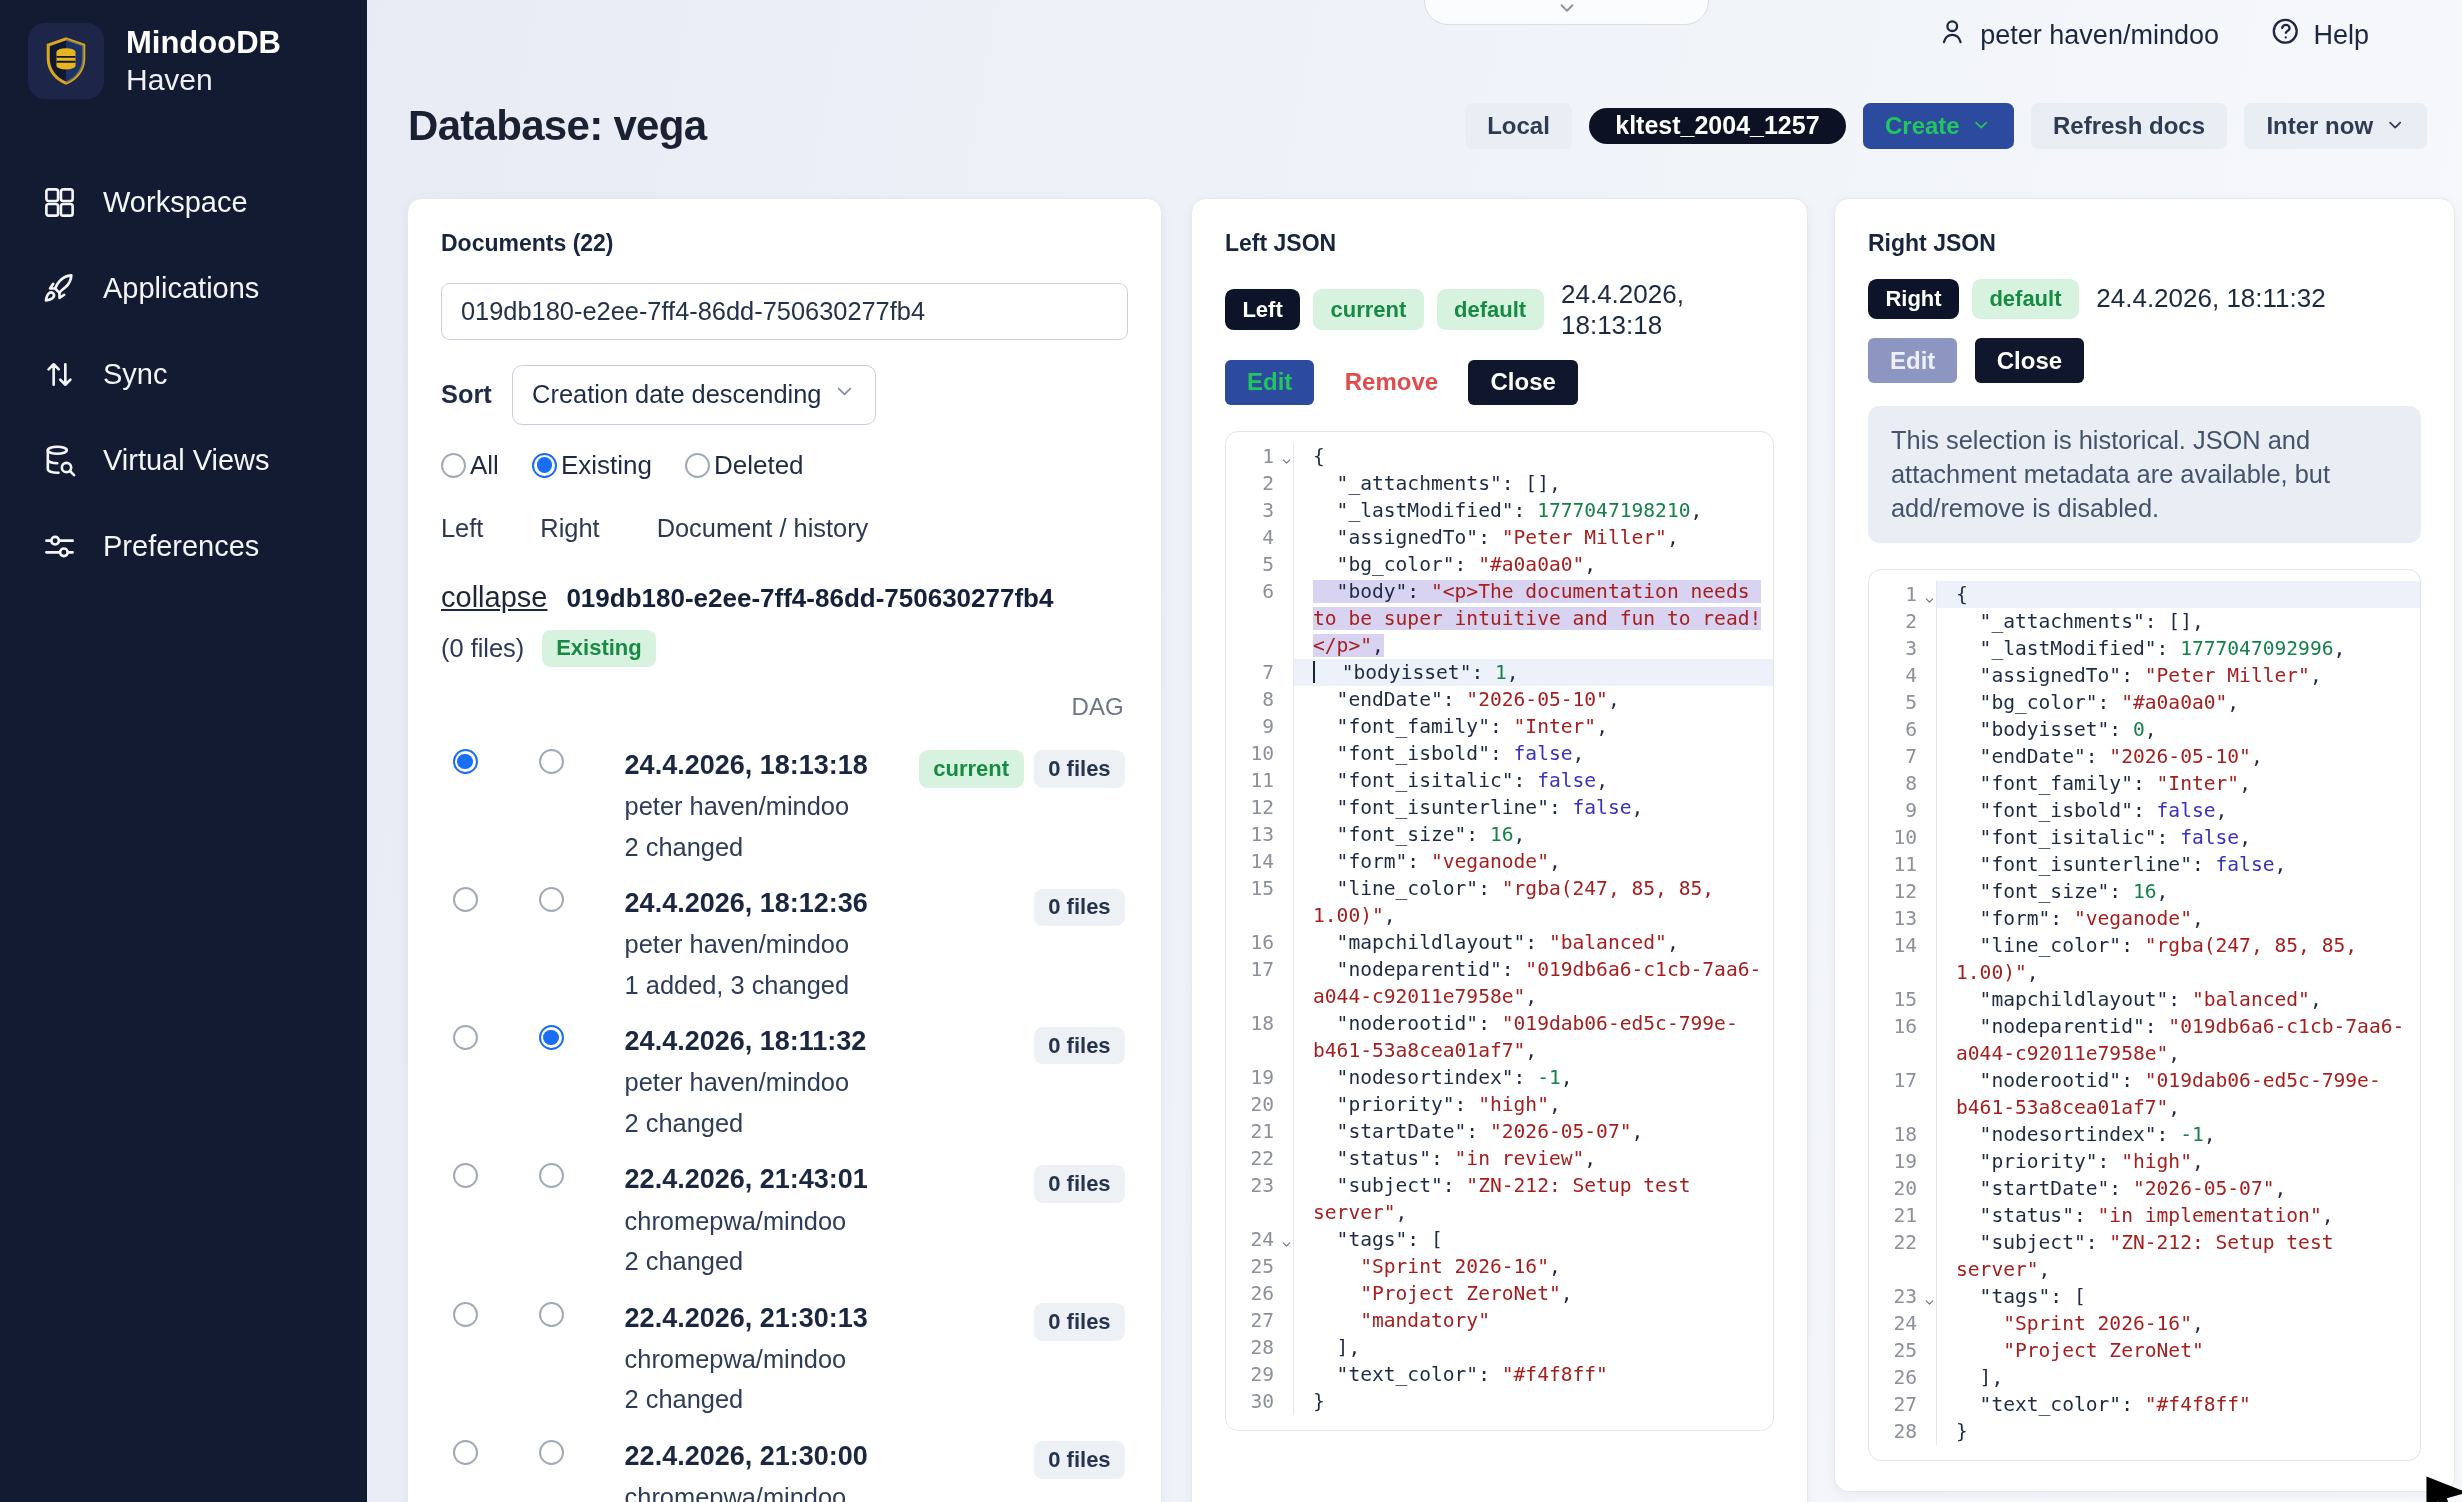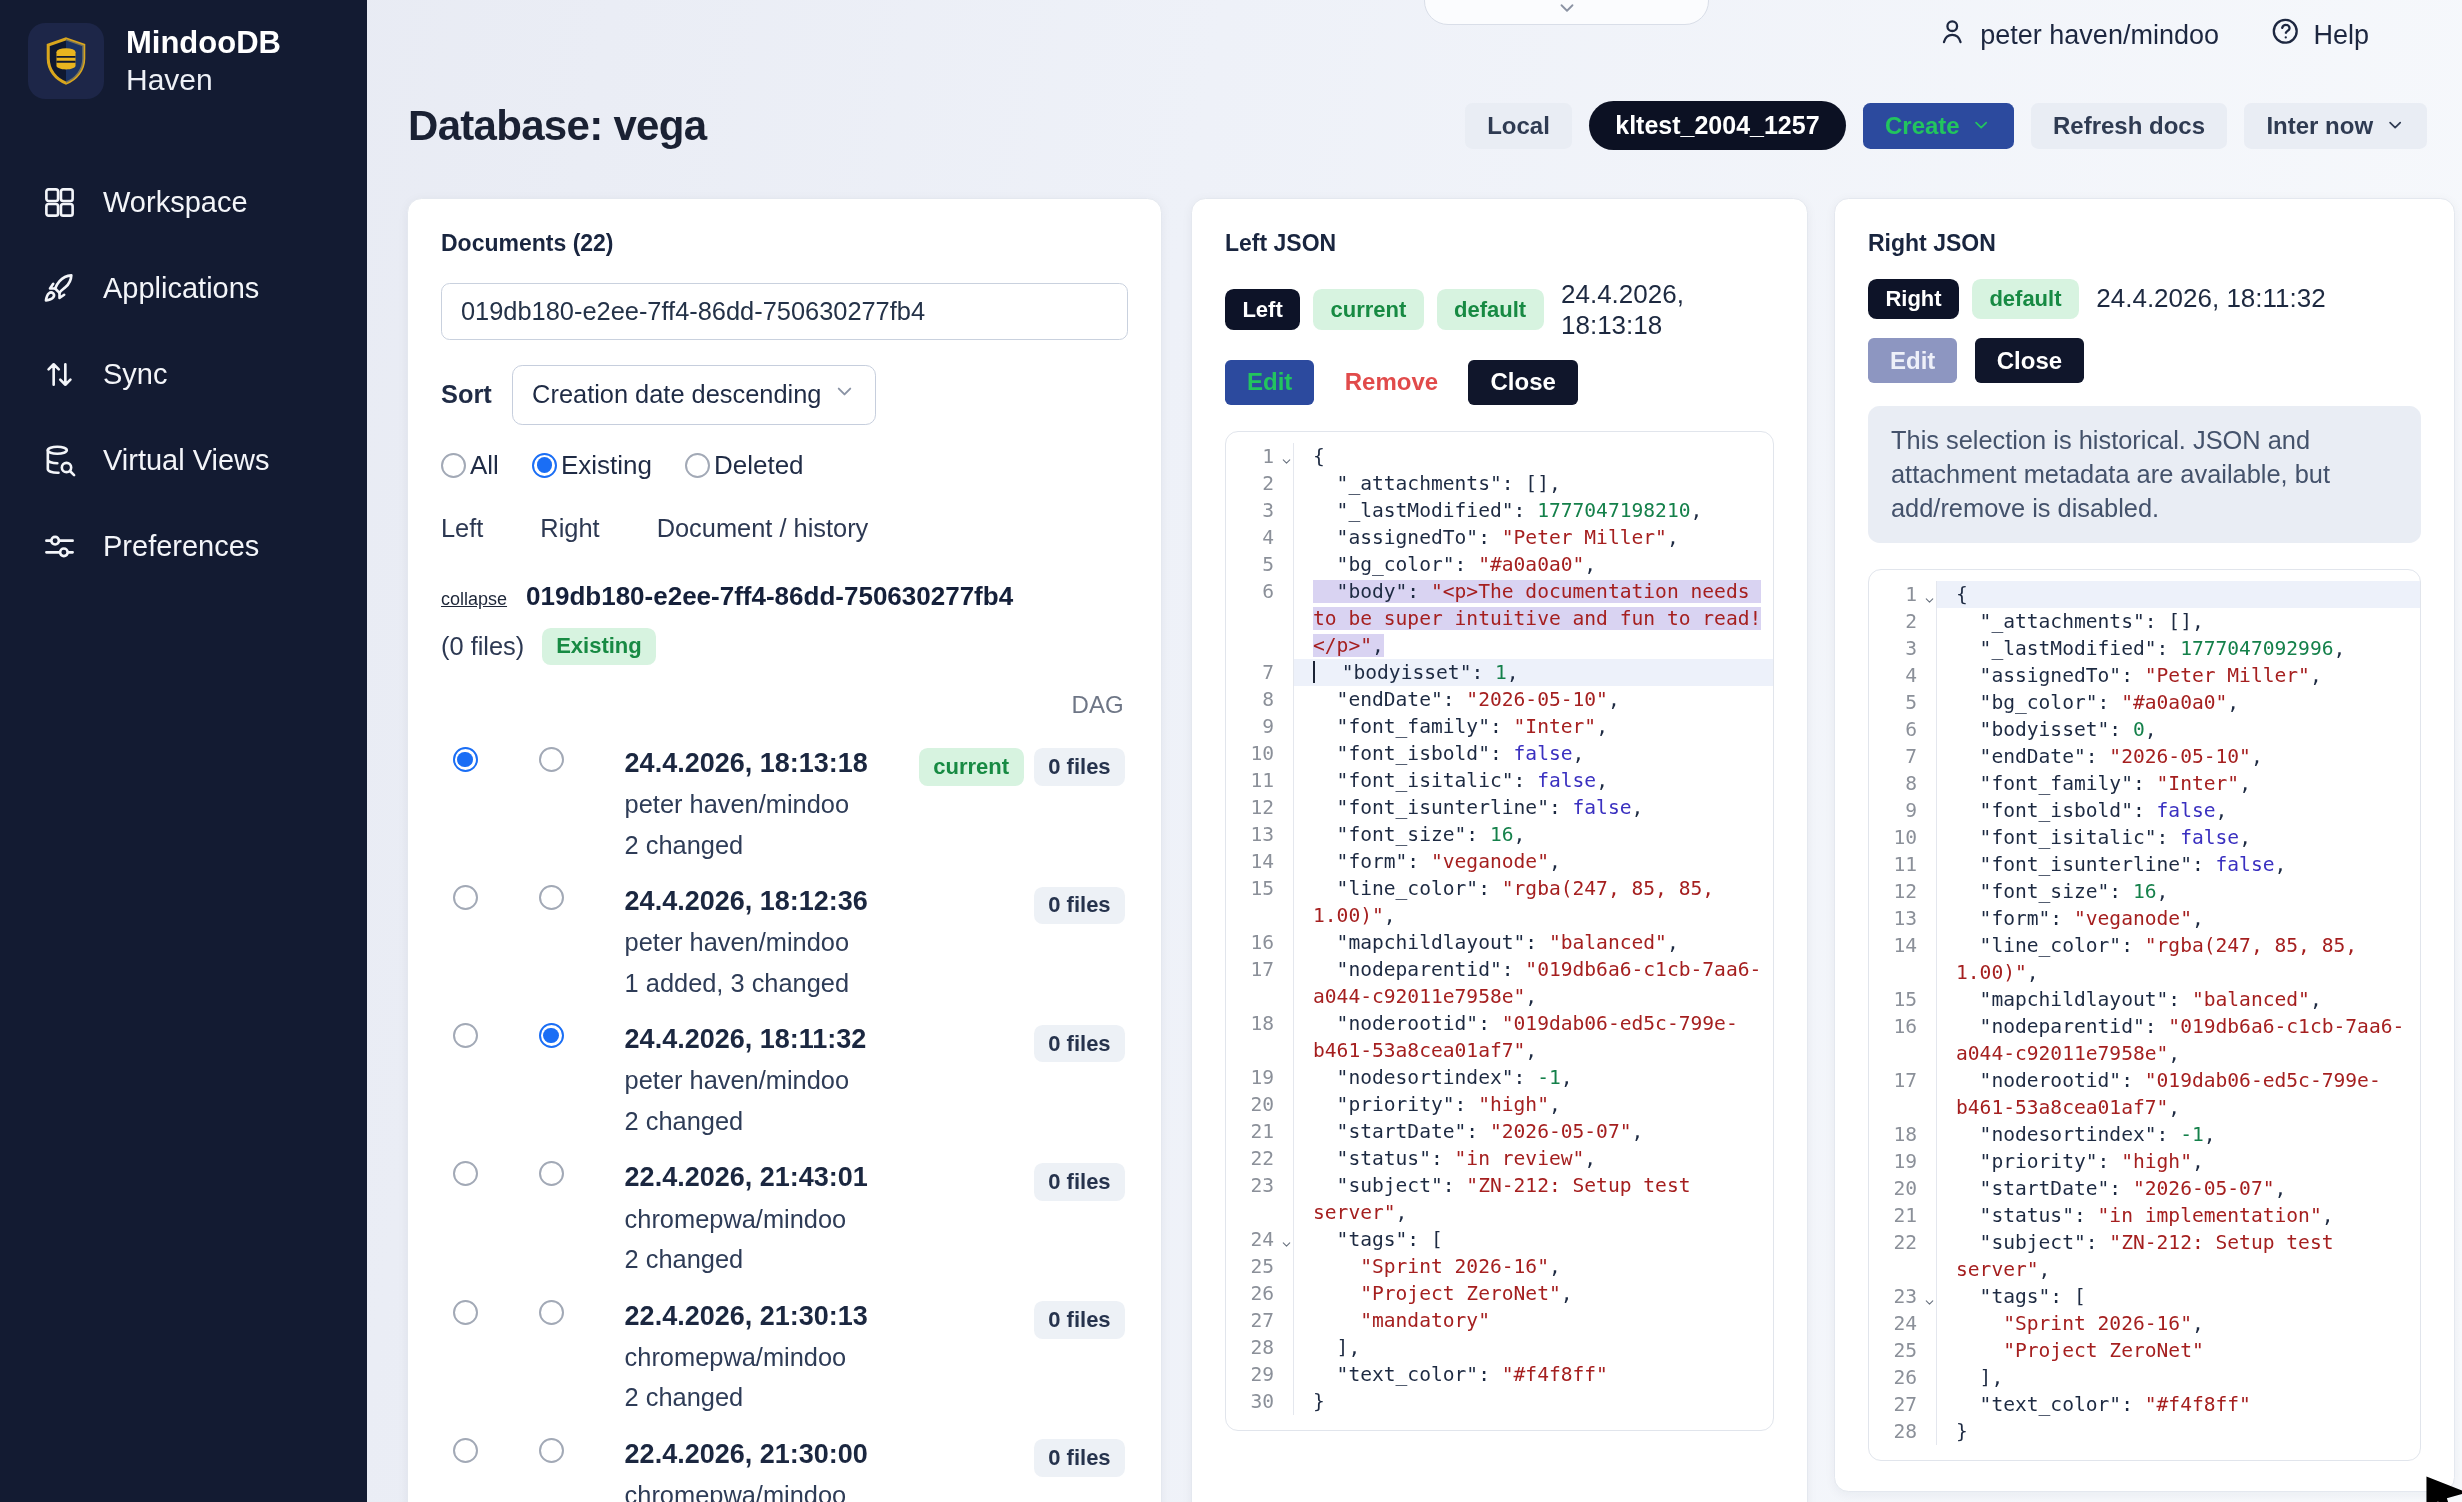--- a/index.html
+++ b/index.html
@@ -32,21 +32,21 @@
   .tb-item svg { width:30.5px; height:30.5px; }
 
   .page-head { position:absolute; top:89px; left:41px; right:36px; height:73px; display:flex; justify-content:space-between; align-items:center; }
   h1 { font-size:42px; font-weight:700; letter-spacing:-0.7px; color:#1a2133; }
   .actions { display:flex; align-items:center; gap:17.4px; }
   .btn { height:46px; display:inline-flex; align-items:center; justify-content:center; gap:11.6px; padding:0 22px;
          border-radius:7.3px; font-size:24px; border:none; cursor:pointer; font-family:inherit; white-space:nowrap;font-weight:bold; }
   .btn .icon { display:inline-flex; }
   .btn svg { width:20.3px; height:20.3px; }
   .btn.muted { background:#e9edf4; color:#2f3b52; }
-  .btn.dark-pill { background:#0c1123; color:#fff; border-radius:25px; font-weight:700; height:49px; padding:4px 26px; font-size:25px; }
+  .btn.dark-pill { background:#0c1123; color:#fff; border-radius:25px; font-weight:700; height:36px; padding:4px 26px; font-size:25px; }
   .btn.primary { background:#2c4a9e; color:#22c55e;justify-content:flex-end; }
   .btn.primary-disabled { background:#8d96c1; color:#eef0f9; }
   .btn.dark { background:#10162b; color:#fff; }
   .btn.link-danger { background:transparent; color:#e14b4b; padding:0 13px; }
 
   
   .card { position:absolute; top:198px; background:#fff; border:1.5px solid #e4e8ef; border-radius:14.5px;
           box-shadow:0 2.2px 10.2px rgba(20,30,60,.05); padding:30.5px 33px; }
   .card h2 { font-size:23px; font-weight:600; color:#19253f; }
   .card.docs { left:40px; width:755px; height:1322px; overflow:hidden; }
@@ -61,21 +61,21 @@
   .select { width:364px; height:60px; border:1.5px solid #c6cedd; border-radius:10.2px; background:#fff; display:flex;
             align-items:center; justify-content:space-between; padding:0 19px; font-size:25.4px; color:#1f2b45; cursor:pointer; }
   .select svg { width:23px; height:23px; color:#8a93a5; }
   .filters { margin-top:25px; display:flex; gap:33px; align-items:center; }
   .filter { display:flex; align-items:center; gap:4px; font-size:26px; color:#1f2b45; cursor:pointer; }
   .radio { width:25px; height:25px; border-radius:50%; border:2.2px solid #a2a9b6; display:inline-block; position:relative; background:#fff; flex:0 0 auto; }
   .radio.on { border-color:#1a6ef5; }
   .radio.on::after { content:""; position:absolute; inset:2.9px; border-radius:50%; background:#1a6ef5; }
   .cols { margin-top:33px; display:flex; gap:57px; font-size:25.4px; color:#2c3852; }
   .grp { display:flex; gap:19px; align-items:baseline; margin-top:38px; }
-  .collapse { font-size:18px; color:#1d2638; text-decoration:underline; cursor:pointer; }
+  .collapse { font-size:29px; color:#1d2638; text-decoration:underline; cursor:pointer; }
   .gid { font-size:26px; font-weight:700; color:#15203a; }
   .files-row { margin-top:16px; display:flex; gap:17.4px; align-items:center; font-size:25.4px; color:#2c3852; }
   .badge { display:inline-block; padding:5.8px 14.5px; border-radius:8.7px; font-weight:700; font-size:22px; }
   .badge.green { background:#d7f3e0; color:#178a43; }
   .badge.gray { background:#edf1f6; color:#26334d; }
   .dag { text-align:right; font-size:24px; color:#6e7686; margin:26px 4.4px 22px 0; }
   .drow { display:grid; grid-template-columns:86px 86px 1fr auto; align-items:start; padding:5.8px 0 0 11.6px; margin-bottom:19px; }
   .drow .ts { font-size:27px; font-weight:700; color:#1b2740; line-height:32px; }
   .drow .sub { font-size:25.4px; color:#2e3c57; margin-top:10.2px; line-height:30.5px; }
   .drow .rb { display:flex; gap:10.2px; margin-top:1.5px; padding-right:2.9px; }

